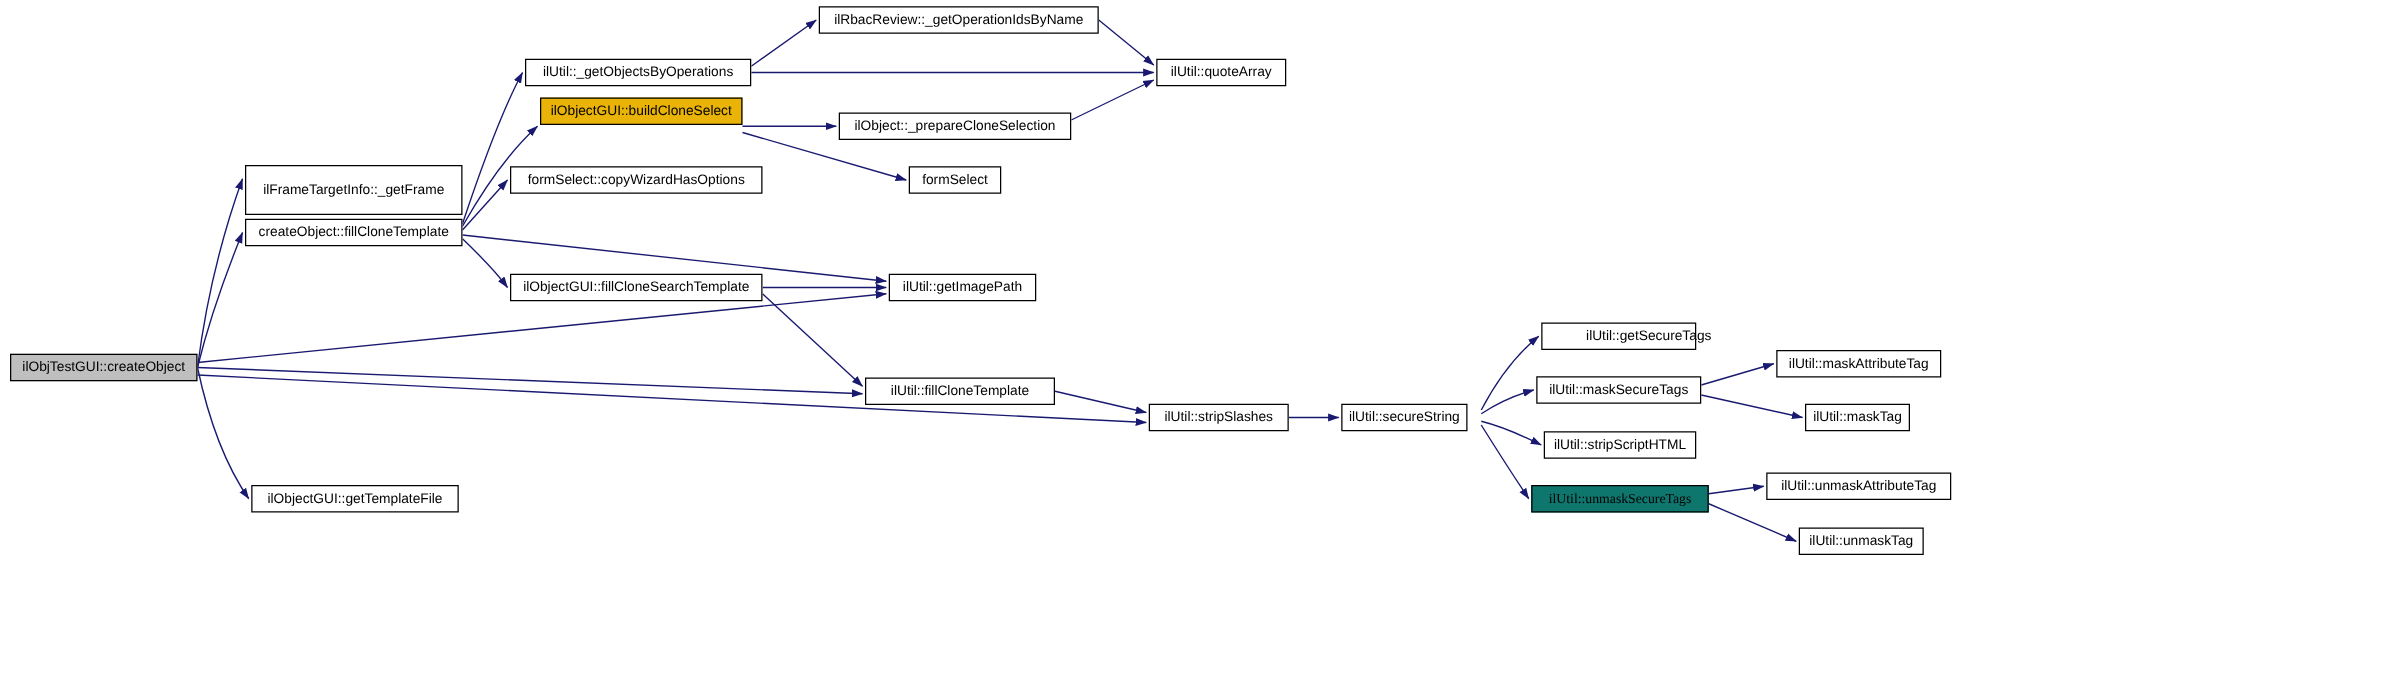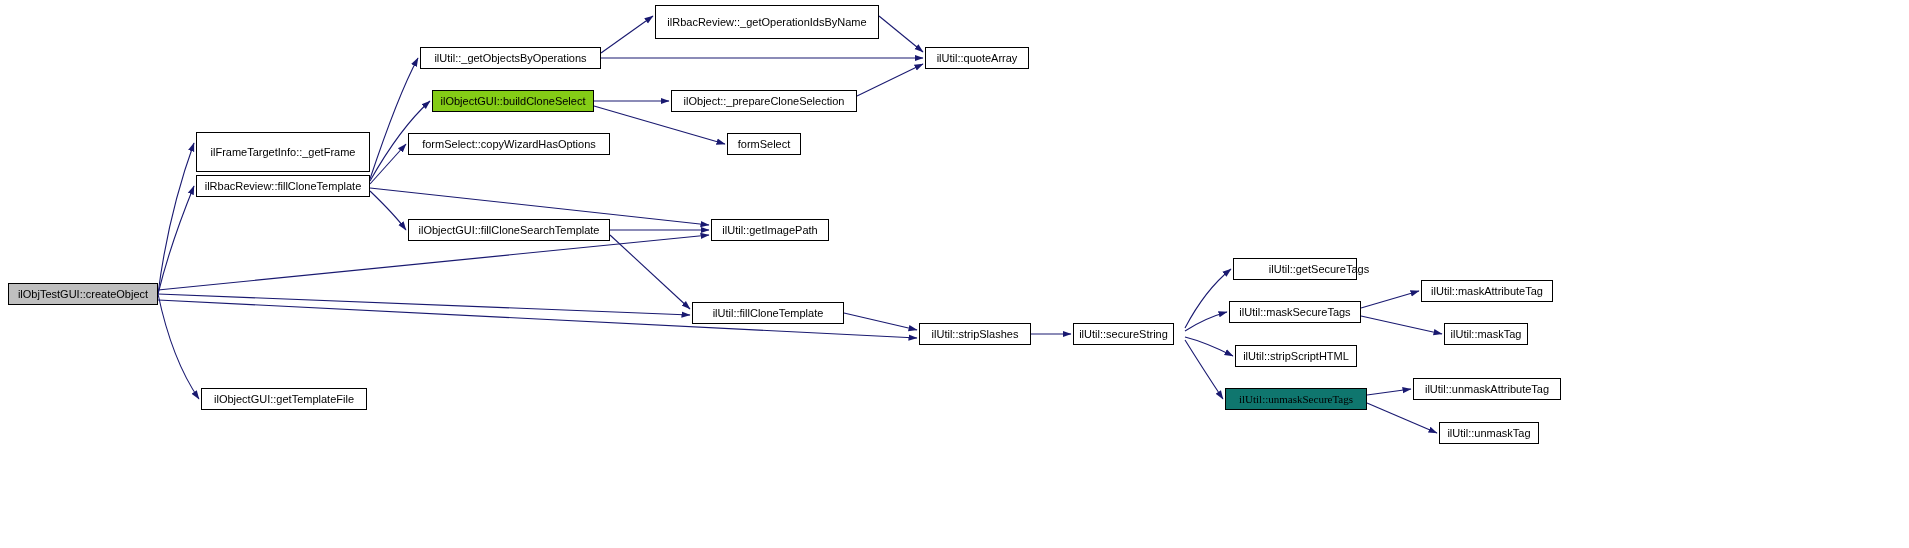--- a/index.html
+++ b/index.html
@@ -83,27 +83,27 @@
       <path d="M 1185 337 Q 1205 342 1233 356" fill="none" stroke="#191970" stroke-width="1.1" marker-end="url(#arrow)"></path>
       <path d="M 1185 340 Q 1205 372 1223 399" fill="none" stroke="#191970" stroke-width="1.1" marker-end="url(#arrow)"></path>
       <path d="M 1361 308 L 1419 291" fill="none" stroke="#191970" stroke-width="1.1" marker-end="url(#arrow)"></path>
       <path d="M 1361 316 L 1442 334" fill="none" stroke="#191970" stroke-width="1.1" marker-end="url(#arrow)"></path>
       <path d="M 1367 395 L 1411 389" fill="none" stroke="#191970" stroke-width="1.1" marker-end="url(#arrow)"></path>
       <path d="M 1367 403 L 1437 433" fill="none" stroke="#191970" stroke-width="1.1" marker-end="url(#arrow)"></path>
     </svg>
   <div class="node-layer" id="node-layer">
       <div class="node root" style="left: 8px; top: 283px; width: 150px; height: 22px; border-color: rgb(0, 0, 0); background: rgb(191, 191, 191);">ilObjTestGUI::createObject</div>
       <div class="node" style="left: 196px; top: 132px; width: 174px; height: 40px; border-color: rgb(0, 0, 0); background: rgb(255, 255, 255);">ilFrameTargetInfo::_getFrame</div>
-      <div class="node" style="left: 196px; top: 175px; width: 174px; height: 22px; border-color: rgb(0, 0, 0); background: rgb(255, 255, 255);">ilRbacReview::fillCloneTemplate</div>
+      <div class="node" style="left: 196px; top: 175px; width: 174px; height: 22px; border-color: rgb(0, 0, 0); background: rgb(255, 255, 255);">createObject::fillCloneTemplate</div>
       <div class="node" style="left: 201px; top: 388px; width: 166px; height: 22px; border-color: rgb(0, 0, 0); background: rgb(255, 255, 255);">ilObjectGUI::getTemplateFile</div>
       <div class="node" style="left: 420px; top: 47px; width: 181px; height: 22px; border-color: rgb(0, 0, 0); background: rgb(255, 255, 255);">ilUtil::_getObjectsByOperations</div>
-      <div class="node" style="left: 432px; top: 90px; width: 162px; height: 22px; border-color: rgb(0, 0, 0); background: #84cc16;">ilObjectGUI::buildCloneSelect</div>
+      <div class="node" style="left: 432px; top: 78px; width: 162px; height: 22px; border-color: rgb(0, 0, 0); background: #eab308;">ilObjectGUI::buildCloneSelect</div>
       <div class="node" style="left: 408px; top: 133px; width: 202px; height: 22px; border-color: rgb(0, 0, 0); background: rgb(255, 255, 255);">formSelect::copyWizardHasOptions</div>
       <div class="node" style="left: 408px; top: 219px; width: 202px; height: 22px; border-color: rgb(0, 0, 0); background: rgb(255, 255, 255);">ilObjectGUI::fillCloneSearchTemplate</div>
-      <div class="node" style="left: 655px; top: 5px; width: 224px; height: 34px; border-color: rgb(0, 0, 0); background: rgb(255, 255, 255);">ilRbacReview::_getOperationIdsByName</div>
+      <div class="node" style="left: 655px; top: 5px; width: 224px; height: 22px; border-color: rgb(0, 0, 0); background: rgb(255, 255, 255);">ilRbacReview::_getOperationIdsByName</div>
       <div class="node" style="left: 671px; top: 90px; width: 186px; height: 22px; border-color: rgb(0, 0, 0); background: rgb(255, 255, 255);">ilObject::_prepareCloneSelection</div>
       <div class="node" style="left: 727px; top: 133px; width: 74px; height: 22px; border-color: rgb(0, 0, 0); background: rgb(255, 255, 255);">formSelect</div>
       <div class="node" style="left: 711px; top: 219px; width: 118px; height: 22px; border-color: rgb(0, 0, 0); background: rgb(255, 255, 255);">ilUtil::getImagePath</div>
       <div class="node" style="left: 925px; top: 47px; width: 104px; height: 22px; border-color: rgb(0, 0, 0); background: rgb(255, 255, 255);">ilUtil::quoteArray</div>
       <div class="node" style="left: 692px; top: 302px; width: 152px; height: 22px; border-color: rgb(0, 0, 0); background: rgb(255, 255, 255);">ilUtil::fillCloneTemplate</div>
       <div class="node" style="left: 919px; top: 323px; width: 112px; height: 22px; border-color: rgb(0, 0, 0); background: rgb(255, 255, 255);">ilUtil::stripSlashes</div>
       <div class="node" style="left: 1073px; top: 323px; width: 101px; height: 22px; border-color: rgb(0, 0, 0); background: rgb(255, 255, 255);">ilUtil::secureString</div>
       <div class="node" style="left: 1233px; top: 258px; width: 124px; height: 22px; border-color: rgb(0, 0, 0); background: rgb(255, 255, 255); padding-left: 48px;">ilUtil::getSecureTags</div>
       <div class="node" style="left: 1229px; top: 301px; width: 132px; height: 22px; border-color: rgb(0, 0, 0); background: rgb(255, 255, 255);">ilUtil::maskSecureTags</div>
       <div class="node" style="left: 1235px; top: 345px; width: 122px; height: 22px; border-color: rgb(0, 0, 0); background: rgb(255, 255, 255);">ilUtil::stripScriptHTML</div>

